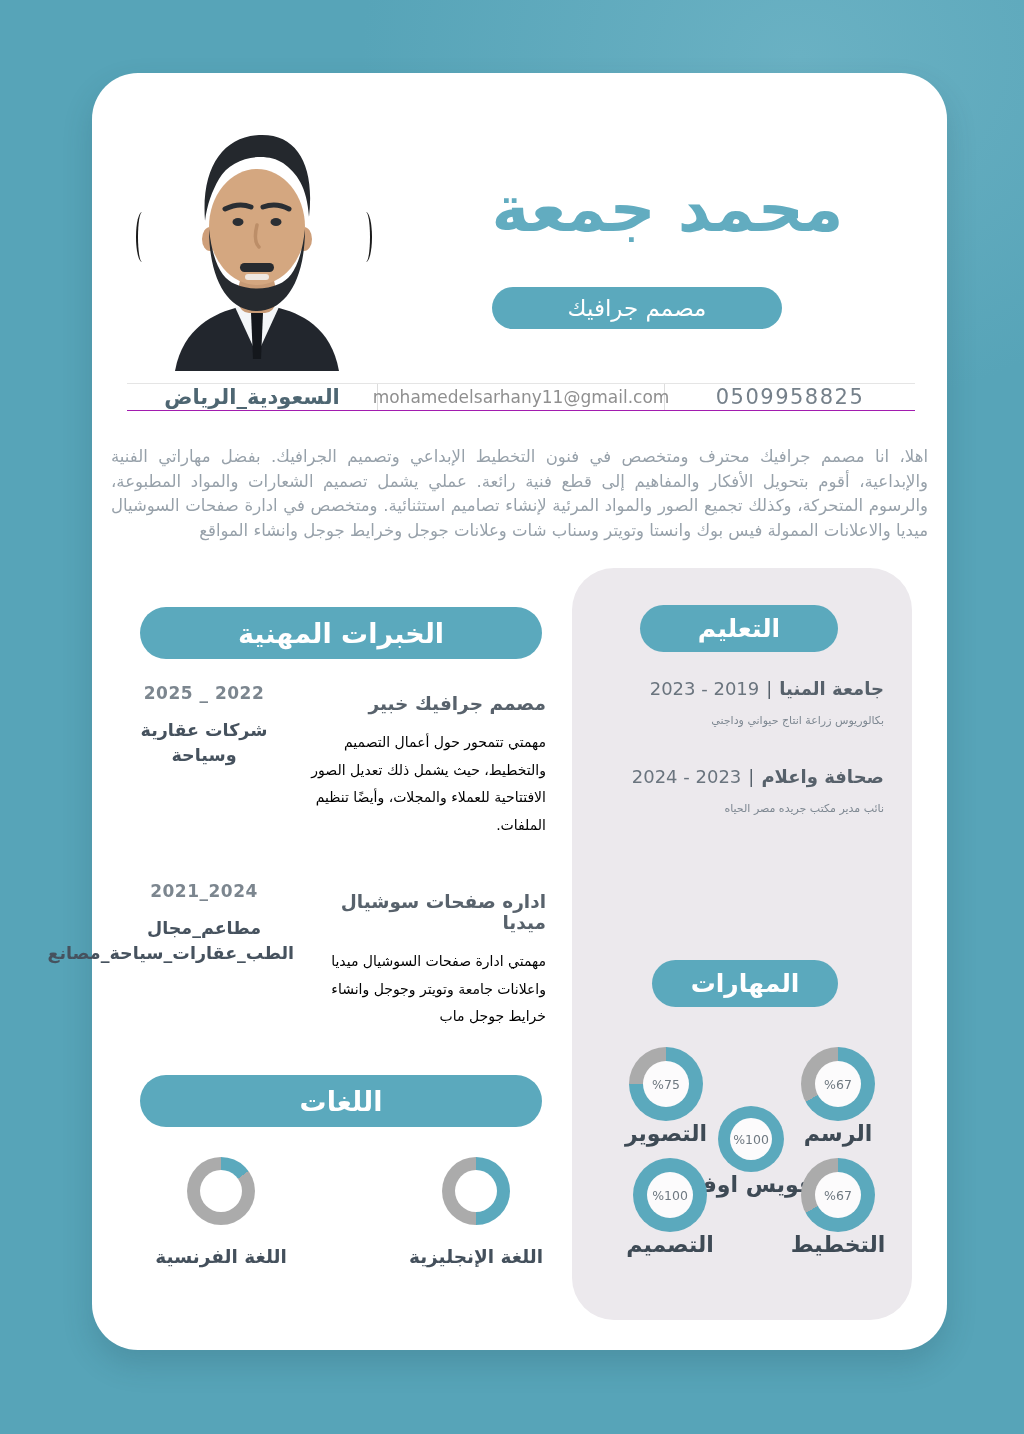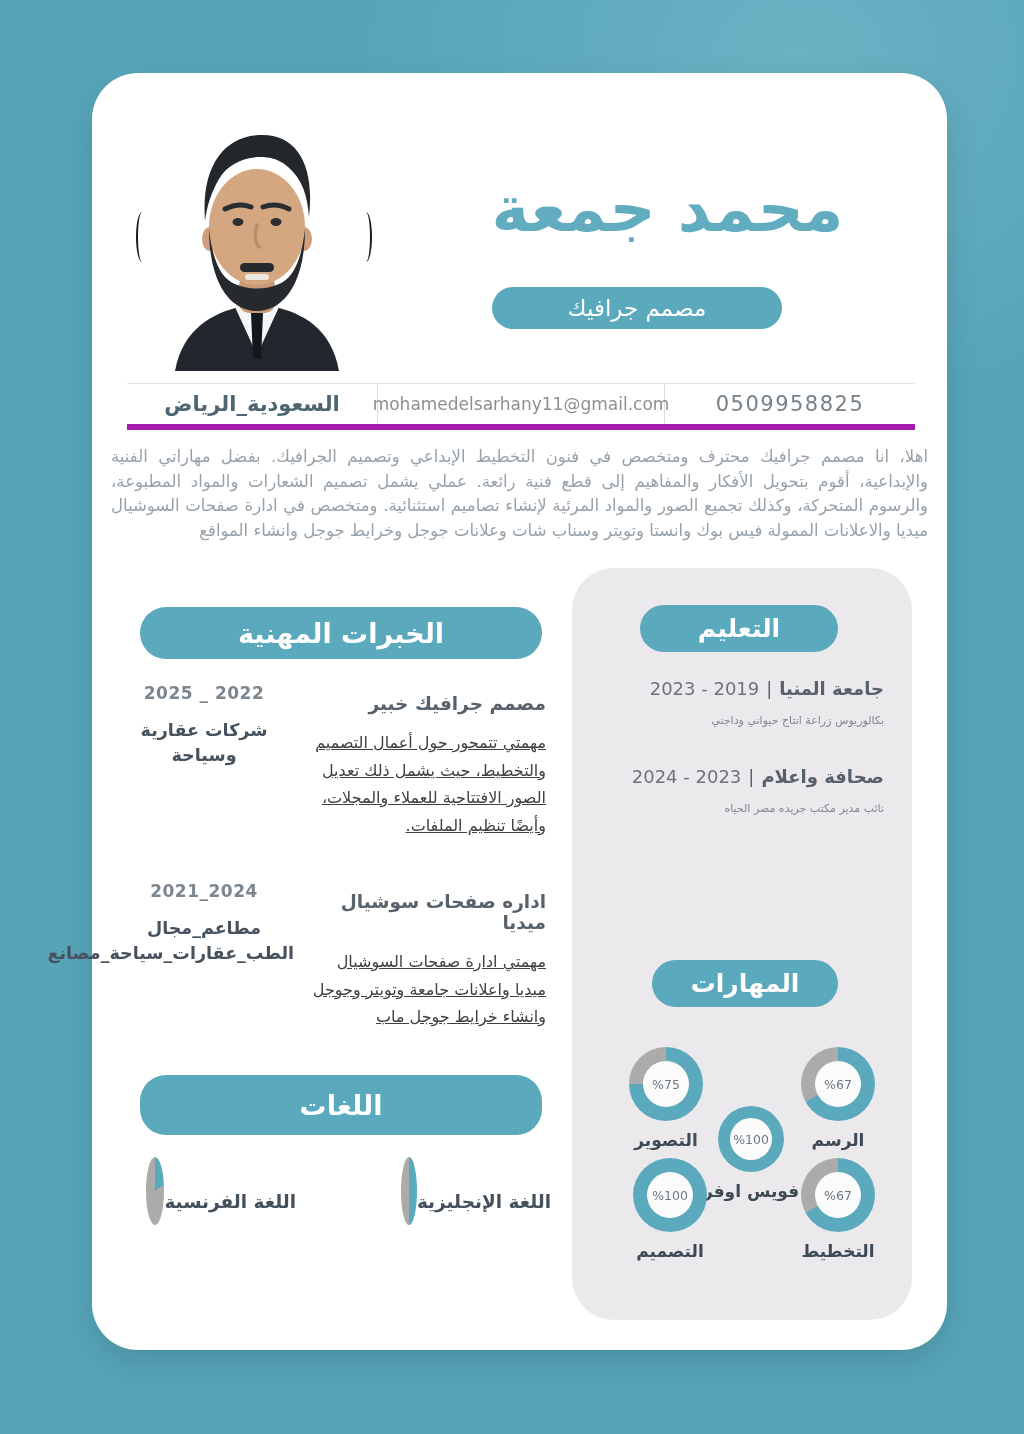--- a/index.html
+++ b/index.html
@@ -33,49 +33,49 @@
     font-size:64px; font-weight:bold; color:#62ACC0; direction:rtl; letter-spacing:1px;
   }
   .job-pill{
     position:absolute; left:400px; top:214px; width:290px; height:42px;
     background:var(--accent); border-radius:21px; color:#fff;
     display:flex; align-items:center; justify-content:center;
     font-size:23px; direction:rtl;
   }
   
   .contact{
-    position:absolute; left:35px; top:310px; width:788px; height:47px;
-    display:flex; border-top:1px solid #E5E5E5; border-bottom:6px solid #a21caf;
+    position:absolute; left:35px; top:310px; width:788px; height:28px;
+    display:flex; border-top:1px solid #E5E5E5; border-bottom:1px solid #a21caf;
   }
   .contact .cell{display:flex; align-items:center; justify-content:center; height:100%;}
   .c-loc{width:250px; font-size:21px; font-weight:600; color:#4E6672; direction:rtl;}
   .c-email{width:288px; font-size:17px; color:#8F8F8F; border-left:1px solid #DDDDDD; border-right:1px solid #DDDDDD;}
   .c-phone{flex:1; font-size:21px; color:#75808A; letter-spacing:1.5px;}
   
   .summary{
     position:absolute; left:19px; top:372px; width:817px;
     direction:rtl; text-align:justify;
     font-size:16.5px; line-height:24.5px; color:#97A1AA;
   }
   
   .section-pill{
     background:var(--accent); color:#fff; font-weight:bold;
     display:flex; align-items:center; justify-content:center;
     border-radius:26px; direction:rtl;
   }
   .pill-exp{position:absolute; left:48px; top:534px; width:402px; height:52px; font-size:27px;}
-  .pill-lang{position:absolute; left:48px; top:1002px; width:402px; height:60px; font-size:27px;}
+  .pill-lang{position:absolute; left:48px; top:1002px; width:402px; height:52px; font-size:27px;}
   .pill-edu{position:absolute; left:68px; top:37px; width:198px; height:47px; font-size:25px; border-radius:24px;}
   .pill-skills{position:absolute; left:80px; top:392px; width:186px; height:47px; font-size:25px; border-radius:24px;}
   
   .exp-entry{position:absolute; left:22px; width:432px; direction:rtl; display:flex; gap:14px;}
   .exp-1{top:608px;} .exp-2{top:806px;}
   .exp-main{width:238px; text-align:right;margin-top:12px;}
   .exp-role{font-size:18.5px; font-weight:bold; color:#58626C; margin-bottom:15px;}
-  .exp-desc{font-size:16px; color:#404040; line-height:27.5px;text-decoration:underline;}
+  .exp-desc{font-size:14px; color:#000000; line-height:27.5px;}
   .exp-side{width:180px; text-align:center; padding-top:2px;}
   .exp-dates{font-size:17px; font-weight:600; color:#7C868F; letter-spacing:.5px; margin-bottom:15px;}
   .exp-org{font-size:17.5px; font-weight:bold; color:#46525E; line-height:25px;}
   
   .panel{
     position:absolute; left:480px; top:495px; width:340px; height:752px;
     background:var(--panel); border-radius:42px;
   }
   .edu-entry{position:absolute; right:28px; left:16px; direction:rtl; text-align:right;}
   .edu-1{top:110px;} .edu-2{top:198px;}
@@ -88,24 +88,24 @@
   .donut{position:relative; border-radius:50%;}
   .donut .hole{
     position:absolute; border-radius:50%;
     display:flex; align-items:center; justify-content:center;
   }
   .skill-item{position:absolute; width:120px; display:flex; flex-direction:column; align-items:center;}
   .skill-item .donut{width:74px; height:74px;}
   .skill-item .donut .hole{inset:14px; background:#FCFBFC; font-size:12.5px; color:#6E7880;}
   .skill-item.small .donut{width:66px; height:66px;}
   .skill-item.small .donut .hole{inset:12px;}
-  .skill-label{margin-top:9px; font-size:17px; font-weight:bold; color:#3E4A55; direction:rtl; white-space:nowrap;}
+  .skill-label{font-size:22px; font-weight:bold; color:#3E4A55; direction:rtl; white-space:nowrap;}
   .s1{left:34px; top:479px;} .s2{left:206px; top:479px;}
   .s3{left:119px; top:538px;} .s4{left:38px; top:590px;} .s5{left:206px; top:590px;}
-  .lang-item{position:absolute; width:150px; display:flex; flex-direction:row; align-items:center;}
+  .lang-item{position:absolute; width:150px; display:flex; flex-direction:column; align-items:center;}
   .lang-item .donut{width:68px; height:68px;}
   .lang-item .donut .hole{inset:13px; background:#fff;}
   .lang-label{margin-top:21px; font-size:18.5px; font-weight:bold; color:#44505C; direction:rtl; white-space:nowrap;}
   .l-en{left:309px; top:1084px;} .l-ar{left:174px; top:1084px;} .l-fr{left:54px; top:1084px;}
 </style>
 </head>
 <body>
 
 <div class="card">
 

